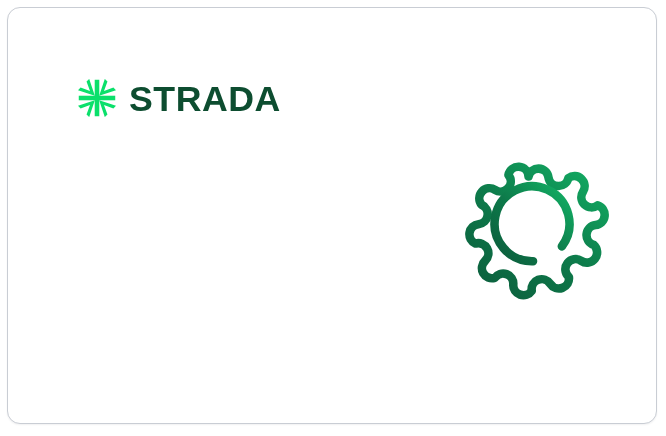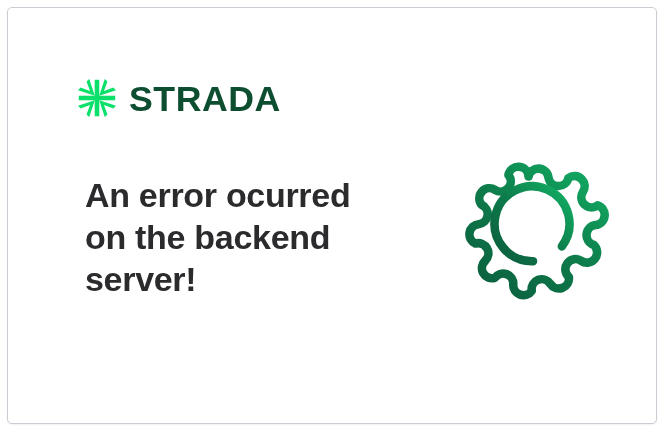--- a/index.html
+++ b/index.html
@@ -16,21 +16,21 @@
 
   .error-card {
     position: absolute;
     left: 7px;
     top: 7px;
     width: 650px;
     height: 417px;
     box-sizing: border-box;
     background: #ffffff;
     border: 1px solid #c9cdd4;
-    border-radius: 5px;
+    border-radius: 13px;
     box-shadow: 0 1px 2px rgba(20, 24, 35, 0.06);
     overflow: hidden;
   }
 
   
   .brand {
     position: absolute;
     left: 70px;
     top: 68px;
     display: flex;
@@ -112,21 +112,20 @@
             <g transform="rotate(315)">
               <polygon points="-21,-50 -11,-50 0,-26 11,-50 21,-50 0,-8"></polygon>
             </g>
           </g>
         </g>
       </svg>
     </span>
     <span class="brand-word">STRADA</span>
   </div>
 
-  <p class="message">An error ocurred on the backend server!</p>
 
   <div class="gear-illustration">
     <svg viewBox="0 0 200 200" aria-hidden="true">
       <defs>
         <linearGradient id="gearGrad" x1="0" y1="1" x2="1" y2="0">
           <stop offset="0%" stop-color="#0c5c3c"></stop>
           <stop offset="48%" stop-color="#0d7a4a"></stop>
           <stop offset="100%" stop-color="#13b266"></stop>
         </linearGradient>
       </defs>

